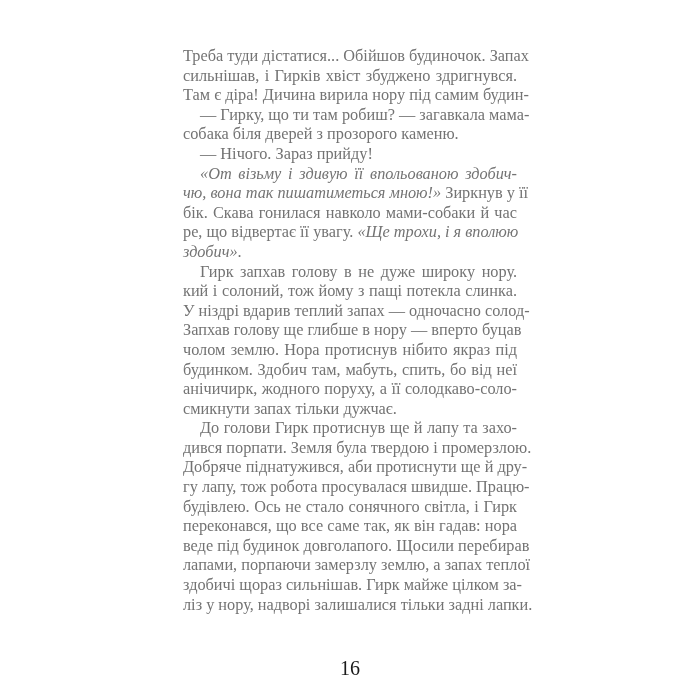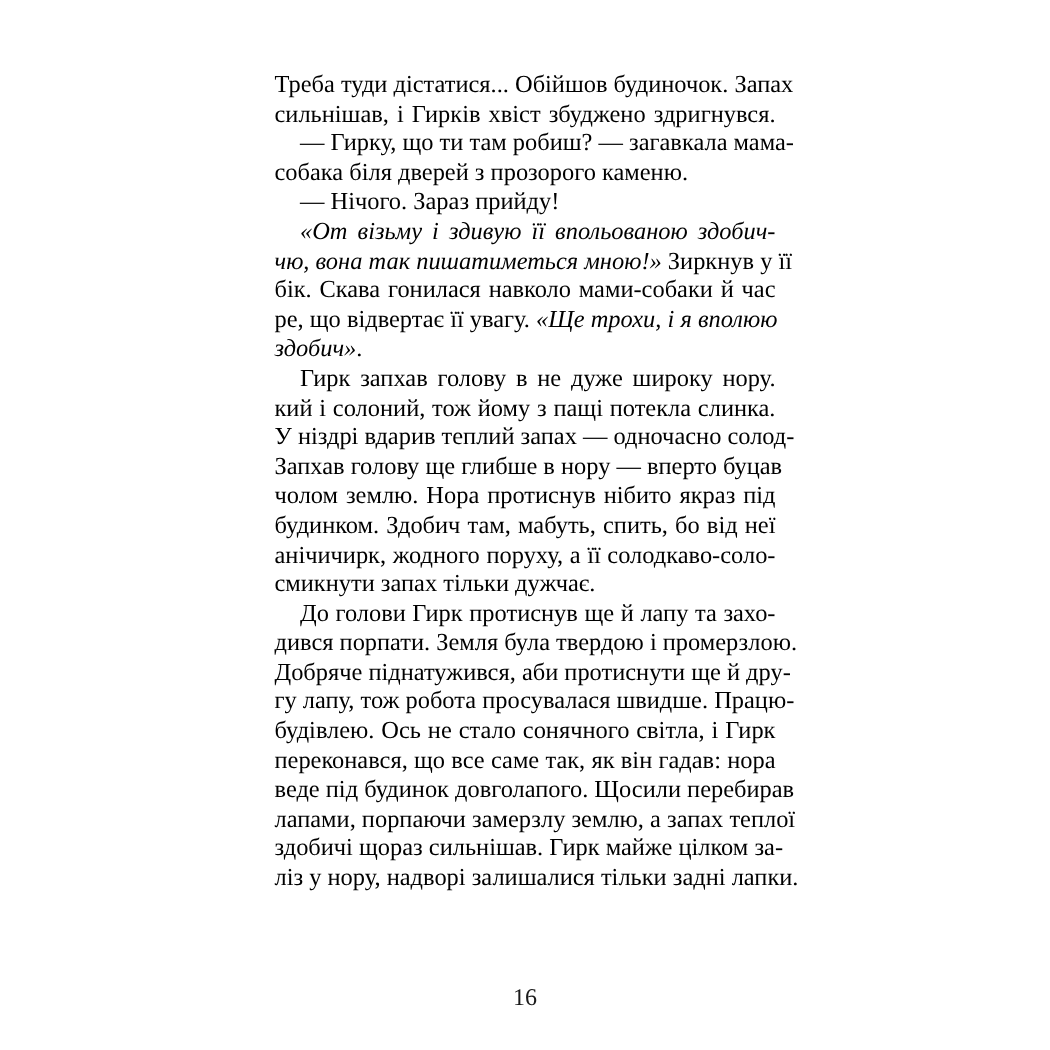--- a/index.html
+++ b/index.html
@@ -5,49 +5,50 @@
   html, body { margin: 0; padding: 0; background: #ffffff; }
   body { width: 700px; height: 700px; position: relative; overflow: hidden; }
   .page {
     position: absolute;
     left: 183px;
     top: 46px;
     width: 334px;
     font-family: "Liberation Serif", serif;
     font-size: 16.3px;
     line-height: 19.6px;
-    color: #000000;
+    color: #737373;
   }
   .line {
     display: block;
     text-align: justify;
     text-align-last: justify;
     white-space: nowrap;
     height: 19.6px;
   }
   .line.last { text-align-last: left; }
   .line.indent { padding-left: 17px; }
   .it { font-style: italic; }
   .page-number {
     position: absolute;
     left: 0;
     width: 700px;
     top: 657px;
     text-align: center;
     font-family: "Liberation Serif", serif;
-    font-size: 16px;
+    font-size: 20px;
     color: #1a1a1a;
   }
 </style>
 </head>
 <body>
 
 <div class="page" id="page-text">
     <span class="line"><span>Треба туди дістатися... Обійшов будиночок. Запах</span></span>
     <span class="line"><span>сильнішав, і Гирків хвіст збуджено здригнувся.</span></span>
+    <span class="line"><span>Там є діра! Дичина вирила нору під самим будин-</span></span>
     <span class="line indent"><span>— Гирку, що ти там робиш? — загавкала мама-</span></span>
     <span class="line last"><span>собака біля дверей з прозорого каменю.</span></span>
     <span class="line indent last"><span>— Нічого. Зараз прийду!</span></span>
     <span class="line indent"><span class="it">«От візьму і здивую її впольованою здобич-</span></span>
     <span class="line"><span class="it">чю, вона так пишатиметься мною!»</span><span> Зиркнув у її</span></span>
     <span class="line"><span>бік. Скава гонилася навколо мами-собаки й час</span></span>
     <span class="line"><span>ре, що відвертає її увагу. </span><span class="it">«Ще трохи, і я вполюю</span></span>
     <span class="line last"><span class="it">здобич»</span><span>.</span></span>
     <span class="line indent"><span>Гирк запхав голову в не дуже широку нору.</span></span>
     <span class="line"><span>кий і солоний, тож йому з пащі потекла слинка.</span></span>

